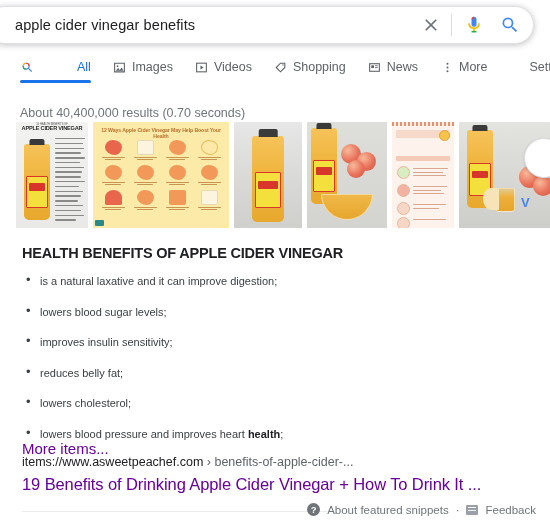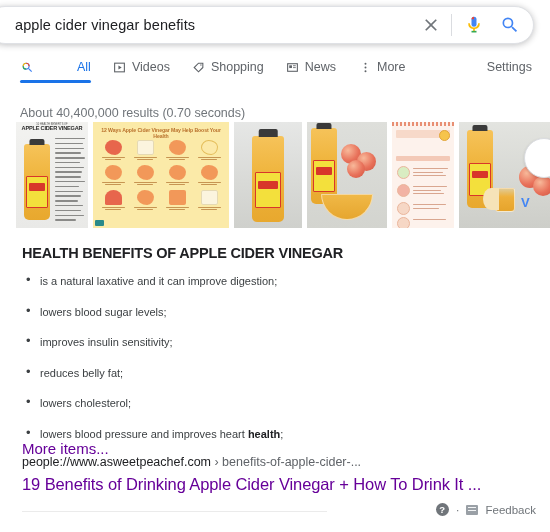--- a/index.html
+++ b/index.html
@@ -252,20 +252,30 @@
   <div class="tab active">
     <span class="tab-ico">
       <svg viewBox="0 0 24 24" width="13" height="13">
           <path fill="#4285f4" d="M15.5 14h-.79l-.28-.27A6.47 6.47 0 0 0 16 9.5 6.5 6.5 0 1 0 9.5 16c1.61 0 3.09-.59 4.23-1.57l.27.28v.79l5 4.99L20.49 19zm-6 0A4.5 4.5 0 1 1 14 9.5 4.5 4.5 0 0 1 9.5 14z"></path>
           <path fill="#ea4335" d="M9.5 3a6.5 6.5 0 0 1 6.5 6.5h-2A4.5 4.5 0 0 0 9.5 5z"></path>
           <path fill="#fbbc05" d="M3 9.5A6.5 6.5 0 0 1 9.5 3v2A4.5 4.5 0 0 0 5 9.5z"></path>
           <path fill="#34a853" d="M9.5 16A6.5 6.5 0 0 1 3 9.5h2A4.5 4.5 0 0 0 9.5 14z"></path>
         </svg>
     </span>
     <span>All</span>
+  </div>
+  <div class="tab">
+    <span class="tab-ico">
+      <svg viewBox="0 0 24 24" width="13" height="13">
+          <path fill="none" stroke="#5f6368" stroke-width="2" d="M3 4h18v16H3z"></path>
+          <circle cx="8.5" cy="9.5" r="1.6" fill="#5f6368"></circle>
+          <path fill="#5f6368" d="M5 18l4.5-5 3 3.5L16 12l3.5 6z"></path>
+        </svg>
+    </span>
+    <span>Images</span>
   </div>
   <div class="tab">
     <span class="tab-ico">
       <svg viewBox="0 0 24 24" width="13" height="13">
           <rect x="3" y="4" width="18" height="16" fill="none" stroke="#5f6368" stroke-width="2"></rect>
           <path fill="#5f6368" d="M10 8.5l6 3.5-6 3.5z"></path>
         </svg>
     </span>
     <span>Videos</span>
   </div>
@@ -476,25 +486,26 @@
   <li><span>lowers blood sugar levels;</span></li>
   <li><span>improves insulin sensitivity;</span></li>
   <li><span>reduces belly fat;</span></li>
   <li><span>lowers cholesterol;</span></li>
   <li><span>lowers blood pressure and improves heart </span><b>health</b><span>;</span></li>
 </ul>
 
 <div class="more-items">More items...</div>
 
 <div class="result-url">
-  <span>people://www.asweetpeachef.com</span>
+  <span>items://www.asweetpeachef.com</span>
   <span class="path">› benefits-of-apple-cider-...</span>
 </div>
 
 <div class="result-title">19 Benefits of Drinking Apple Cider Vinegar + How To Drink It ...</div>
 
 <div class="footer-rule"></div>
 <div class="footer">
   <span class="qmark">?</span>
+  <span class="f-link">About featured snippets</span>
   <span class="dot-sep">·</span>
   <span class="fb-icon"></span>
   <span class="f-link">Feedback</span>
 </div>
 
 </body></html>

